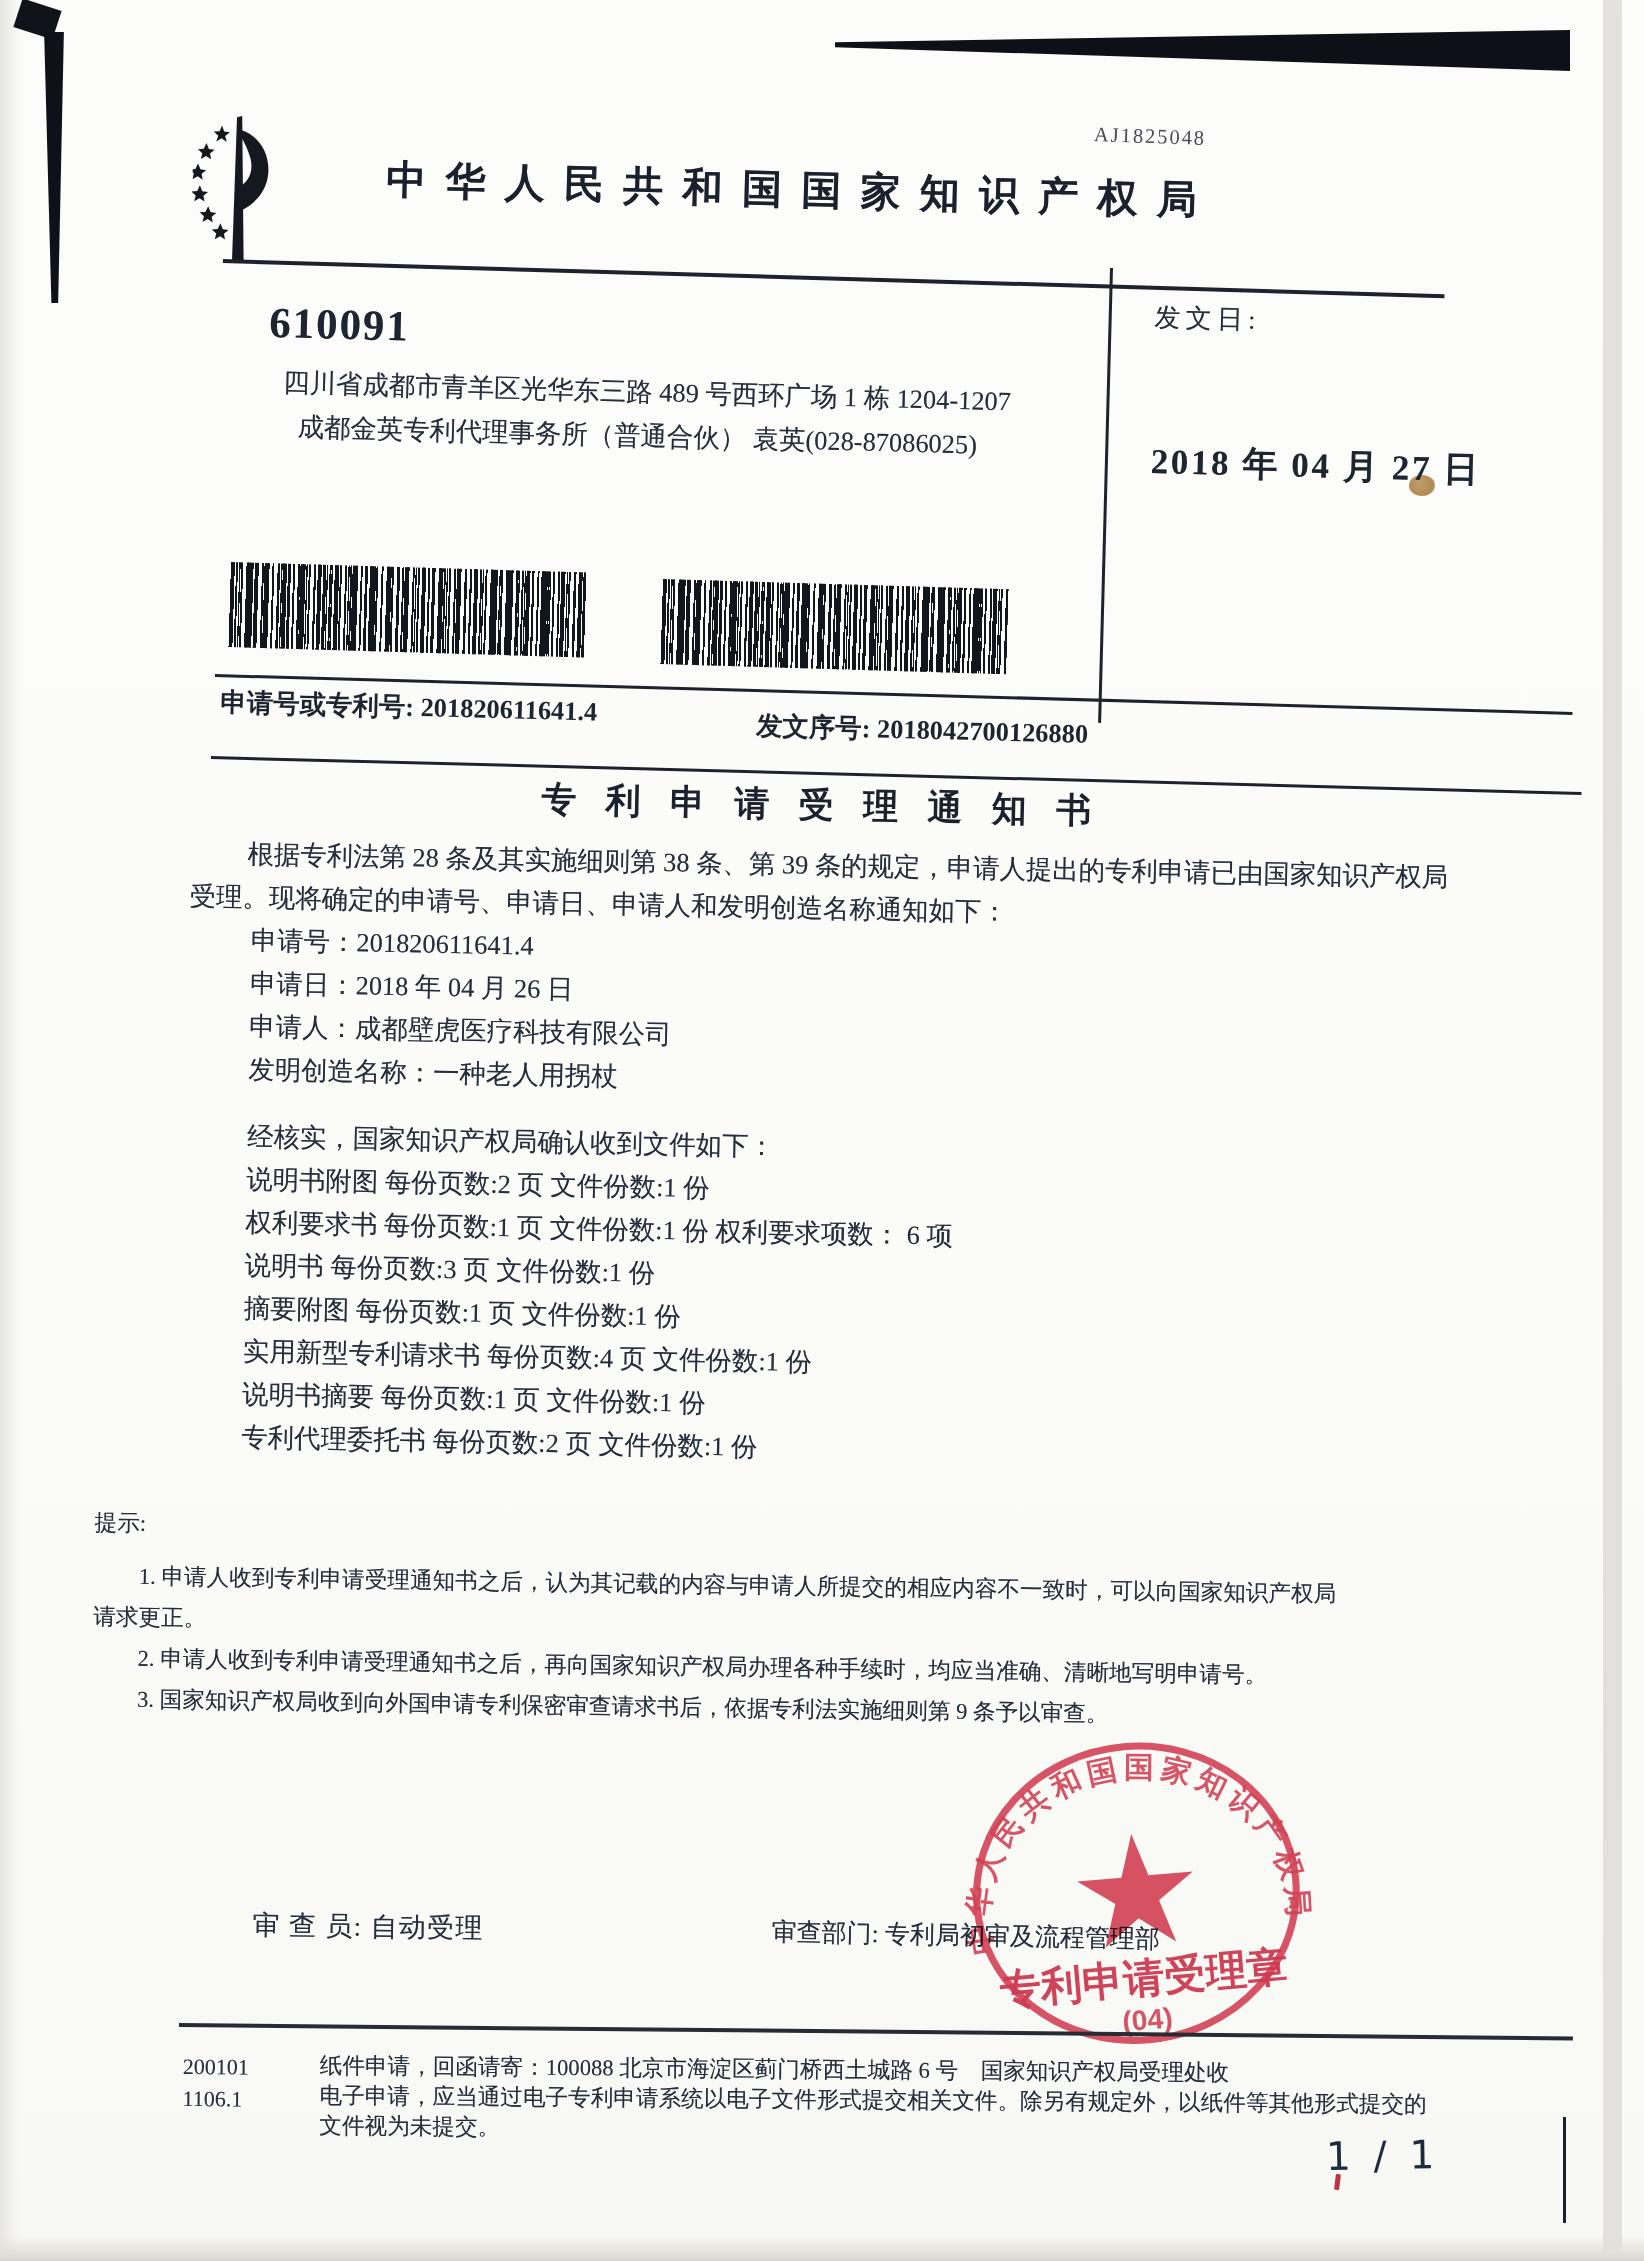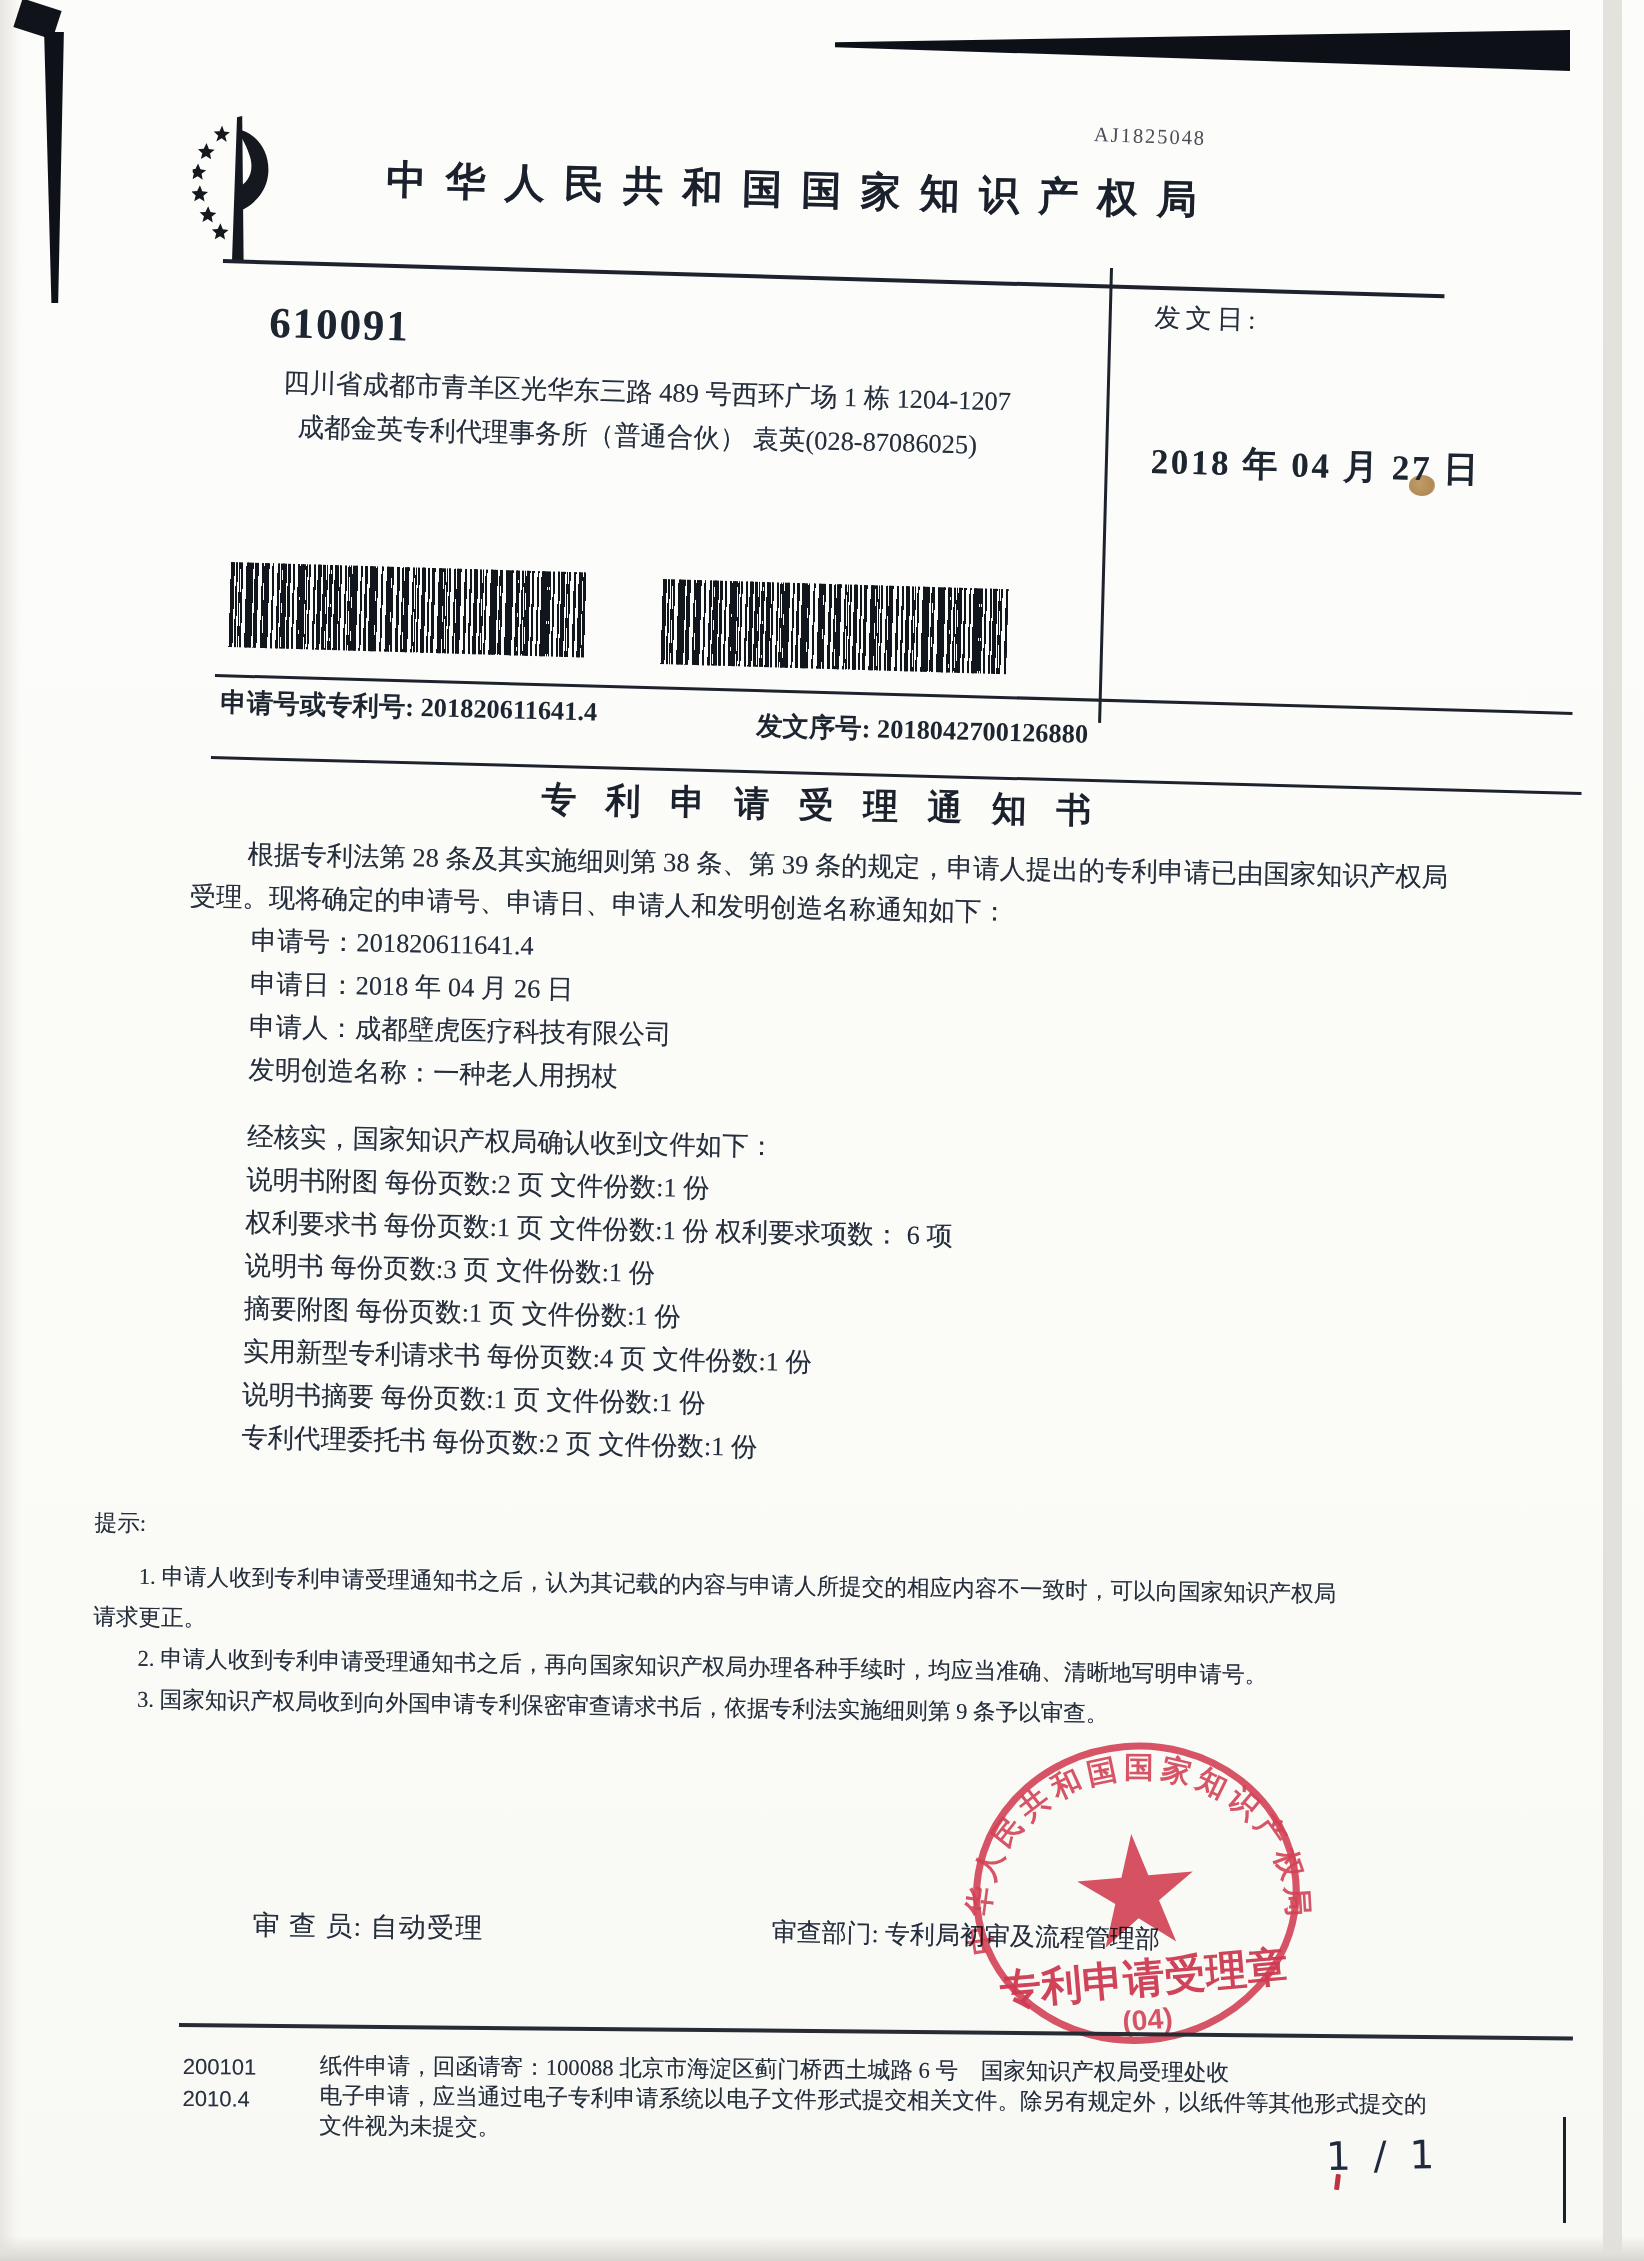--- a/index.html
+++ b/index.html
@@ -63,21 +63,21 @@
   .tips .t-label{margin-bottom:11.6px;}
   .tips .ind{text-indent:45px;}
   
   .examiner{left:253px;top:1907px;font-size:27px;letter-spacing:1.3px;transform:rotate(.8deg);transform-origin:0 0;}
   .dept{left:772px;top:1915px;font-size:25px;transform:rotate(1.1deg);transform-origin:0 0;white-space:nowrap;}
   
   .stamp{left:961px;top:1732px;width:351px;height:325px;transform:rotate(-5deg);transform-origin:50% 50%;mix-blend-mode:multiply;opacity:.95;}
   
   .footer-rule{left:179px;top:2023px;width:1394px;height:3.9px;background:#262b34;transform:rotate(.55deg);transform-origin:0 0;}
   .footer{left:183px;top:2050px;transform:rotate(.45deg);transform-origin:0 0;font-size:22.6px;line-height:30px;}
-  .footer .codes{position:absolute;left:0;top:1.3px;font-size:22px;font-family:Liberation Sans, sans-serif;color:#2a3240;line-height:32px;}
+  .footer .codes{position:absolute;left:0;top:1.3px;font-size:22px;font-family:Liberation Serif, serif;color:#2a3240;line-height:32px;}
   .footer .ftext{margin-left:137px;width:1290px;}
   .pagenum{left:1326px;top:2133px;font-size:39px;letter-spacing:5.2px;color:#1f2a3c;font-family:"DejaVu Sans",sans-serif;transform:rotate(-1deg);}
   .red-tick{left:1335px;top:2174px;width:4.5px;height:16px;background:#c23044;transform:rotate(7deg);border-radius:1.3px;}
 </style>
 </head>
 <body>
 
 <div class="page">
 
   <div class="abs band-left"></div>
@@ -172,21 +172,21 @@
       </text>
       <text x="272" y="404" text-anchor="middle" font-family="Liberation Sans, sans-serif" font-size="64" font-weight="bold" fill="#d0304a" opacity=".95">专利申请受理章</text>
       <text x="272" y="462" text-anchor="middle" font-family="Liberation Sans, sans-serif" font-size="44" font-weight="bold" fill="#d5394f" opacity=".9">(04)</text>
     </svg>
   </div>
 
   <div class="abs footer-rule"></div>
   <div class="abs footer ink">
     <div class="codes">
       <div>200101</div>
-      <div>2010.4</div>
+      <div>1106.1</div>
     </div>
     <div class="ftext">
       <div>纸件申请，回函请寄：100088 北京市海淀区蓟门桥西土城路 6 号　国家知识产权局受理处收</div>
       <div>电子申请，应当通过电子专利申请系统以电子文件形式提交相关文件。除另有规定外，以纸件等其他形式提交的</div>
       <div>文件视为未提交。</div>
     </div>
   </div>
 
   <div class="abs pagenum">1 / 1</div>
   <div class="abs red-tick"></div>

